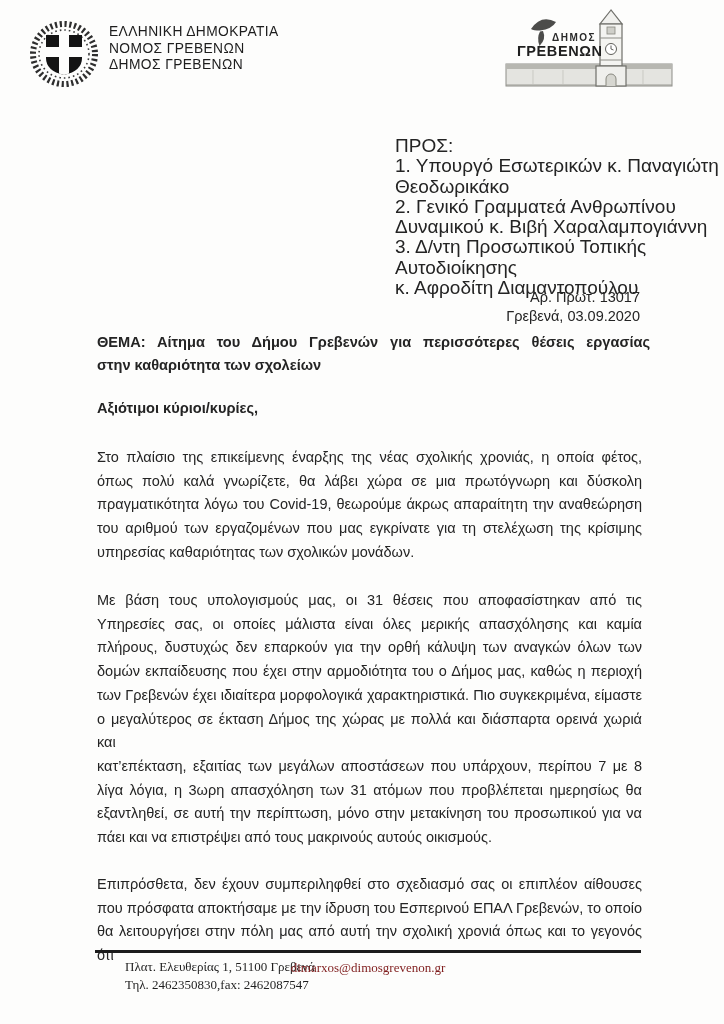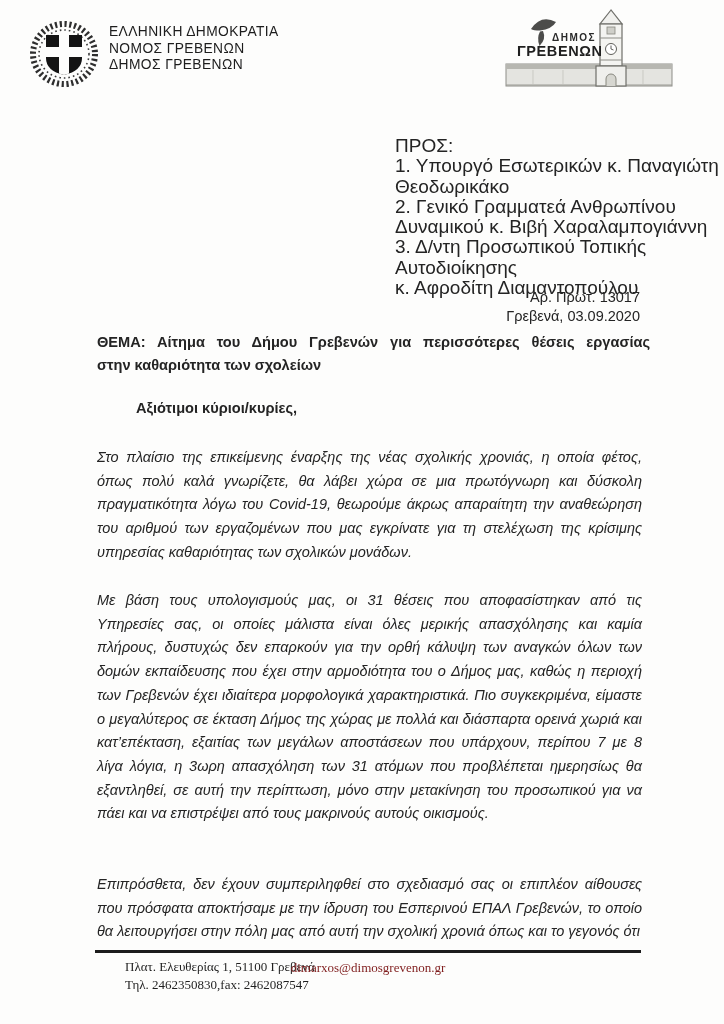--- a/index.html
+++ b/index.html
@@ -45,23 +45,23 @@
     text-align: right; font-size: 14.5px; line-height: 19px;
   }
 
   
   .subject {
     left: 97px; top: 331px; width: 553px;
     font-weight: bold; font-size: 14.6px; line-height: 22.5px;
   }
   .salutation {
     left: 97px; top: 400px;
-    font-weight: bold; font-size: 14.6px; margin-left: 39px;
+    font-weight: bold; font-size: 14.6px;
   }
-  .para { left: 97px; width: 545px; font-size: 14.5px; line-height: 23.7px; font-style: italic; }
+  .para { left: 97px; width: 545px; font-size: 14.5px; line-height: 23.7px; }
   .p1 { top: 446px; } .p2 { top: 589px; } .p3 { top: 873px; }
 
   .justify .line { text-align: justify; text-align-last: justify; }
   .justify .line.last { text-align-last: left; }
 
   
   .footer-rule { left: 95px; top: 950px; width: 546px; height: 3px; background: #1c1c1c; }
   .footer-left {
     left: 100px; top: 958px;
     font-family: "Liberation Serif", serif;

